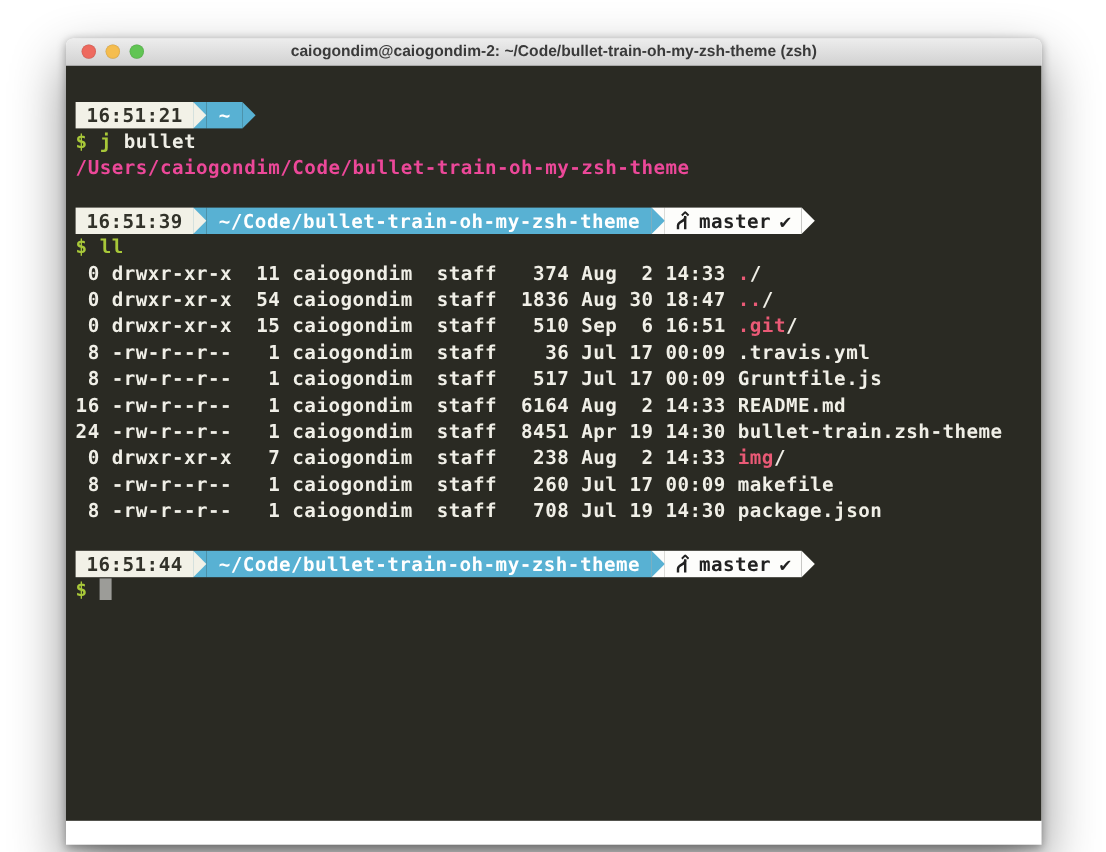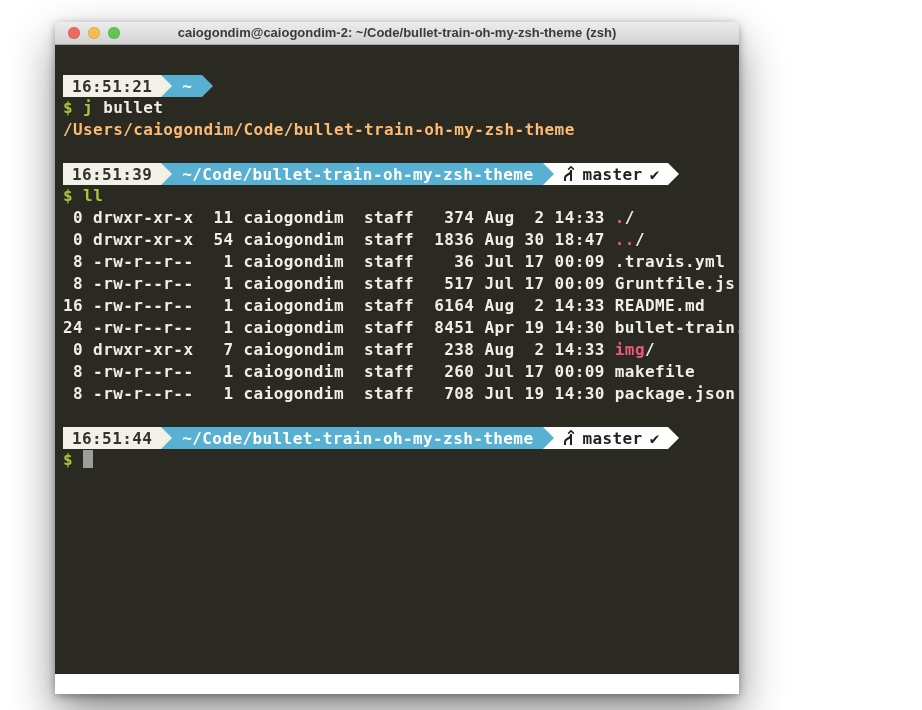--- a/index.html
+++ b/index.html
@@ -1,17 +1,17 @@
 <!DOCTYPE html>
 <html><head>
 <meta charset="utf-8">
 <style>
   html,body{margin:0;padding:0;background:#ffffff;width:922px;height:710px;overflow:hidden;}
   .window{
-    position:absolute;left:55px;top:22px;width:684px;height:672px;
+    position:absolute;left:55px;top:32px;width:813px;height:672px;
     border-radius:6px 6px 0 0;
     box-shadow:0 20px 45px rgba(0,0,0,.45), 0 2px 8px rgba(0,0,0,.35);
     overflow:hidden;
     font-family:"Liberation Sans",sans-serif;
   }
   
   .titlebar{
     position:relative;height:22px;
     background:linear-gradient(#ededed,#d2d2d2);
     border-bottom:1px solid #a8a8a8;
@@ -45,21 +45,21 @@
   
   .term{
     height:629px;background:#2a2a23;color:#f0efe7;
     font-family:"DejaVu Sans Mono","Liberation Mono",monospace;
     font-weight:bold;font-size:16px;letter-spacing:.4px;
     padding:8px 0 0 8px;box-sizing:border-box;
   }
   .tline{margin:0;height:22px;line-height:22px;white-space:pre;font-family:inherit;font-size:inherit;letter-spacing:inherit;}
   .blank{height:22px;}
   .green{color:#a8c839;}
-  .red{color:#fdba74;}
+  .red{color:#ec4899;}
   .pink{color:#ea5a76;}
   
   .promptline{display:flex;height:22px;align-items:stretch;}
   .seg{display:flex;align-items:center;height:22px;}
   .seg.time{background:#f2f1e7;color:#32322a;padding:0 9px;}
   .seg.dir{background:#58b1d3;color:#ffffff;padding:0 10px;}
   .seg.git{background:#fdfdfb;color:#222222;padding:0 8px;gap:7px;}
   .arrwrap{display:inline-block;width:11px;height:22px;flex:0 0 11px;}
   .arrwrap i{display:block;width:0;height:0;border-top:11px solid transparent;border-bottom:11px solid transparent;border-left:11px solid currentColor;}
   .a-cream{color:#f2f1e7;}
@@ -134,20 +134,21 @@
       <span class="arrwrap a-white">
           <i></i>
         </span>
     </div>
 
     <pre class="tline"><span class="green">$</span><span> </span><span class="green">ll</span></pre>
 
 
     <pre class="tline"><span> 0 drwxr-xr-x  11 caiogondim  staff   374 Aug  2 14:33 </span><span class="pink">.</span><span>/</span></pre>
     <pre class="tline"><span> 0 drwxr-xr-x  54 caiogondim  staff  1836 Aug 30 18:47 </span><span class="pink">..</span><span>/</span></pre>
+    <pre class="tline"><span> 0 drwxr-xr-x  15 caiogondim  staff   510 Sep  6 16:51 </span><span class="pink">.git</span><span>/</span></pre>
     <pre class="tline"><span> 8 -rw-r--r--   1 caiogondim  staff    36 Jul 17 00:09 </span><span>.travis.yml</span><span></span></pre>
     <pre class="tline"><span> 8 -rw-r--r--   1 caiogondim  staff   517 Jul 17 00:09 </span><span>Gruntfile.js</span><span></span></pre>
     <pre class="tline"><span>16 -rw-r--r--   1 caiogondim  staff  6164 Aug  2 14:33 </span><span>README.md</span><span></span></pre>
     <pre class="tline"><span>24 -rw-r--r--   1 caiogondim  staff  8451 Apr 19 14:30 </span><span>bullet-train.zsh-theme</span><span></span></pre>
     <pre class="tline"><span> 0 drwxr-xr-x   7 caiogondim  staff   238 Aug  2 14:33 </span><span class="pink">img</span><span>/</span></pre>
     <pre class="tline"><span> 8 -rw-r--r--   1 caiogondim  staff   260 Jul 17 00:09 </span><span>makefile</span><span></span></pre>
     <pre class="tline"><span> 8 -rw-r--r--   1 caiogondim  staff   708 Jul 19 14:30 </span><span>package.json</span><span></span></pre>
 
     <div class="blank"></div>
 

